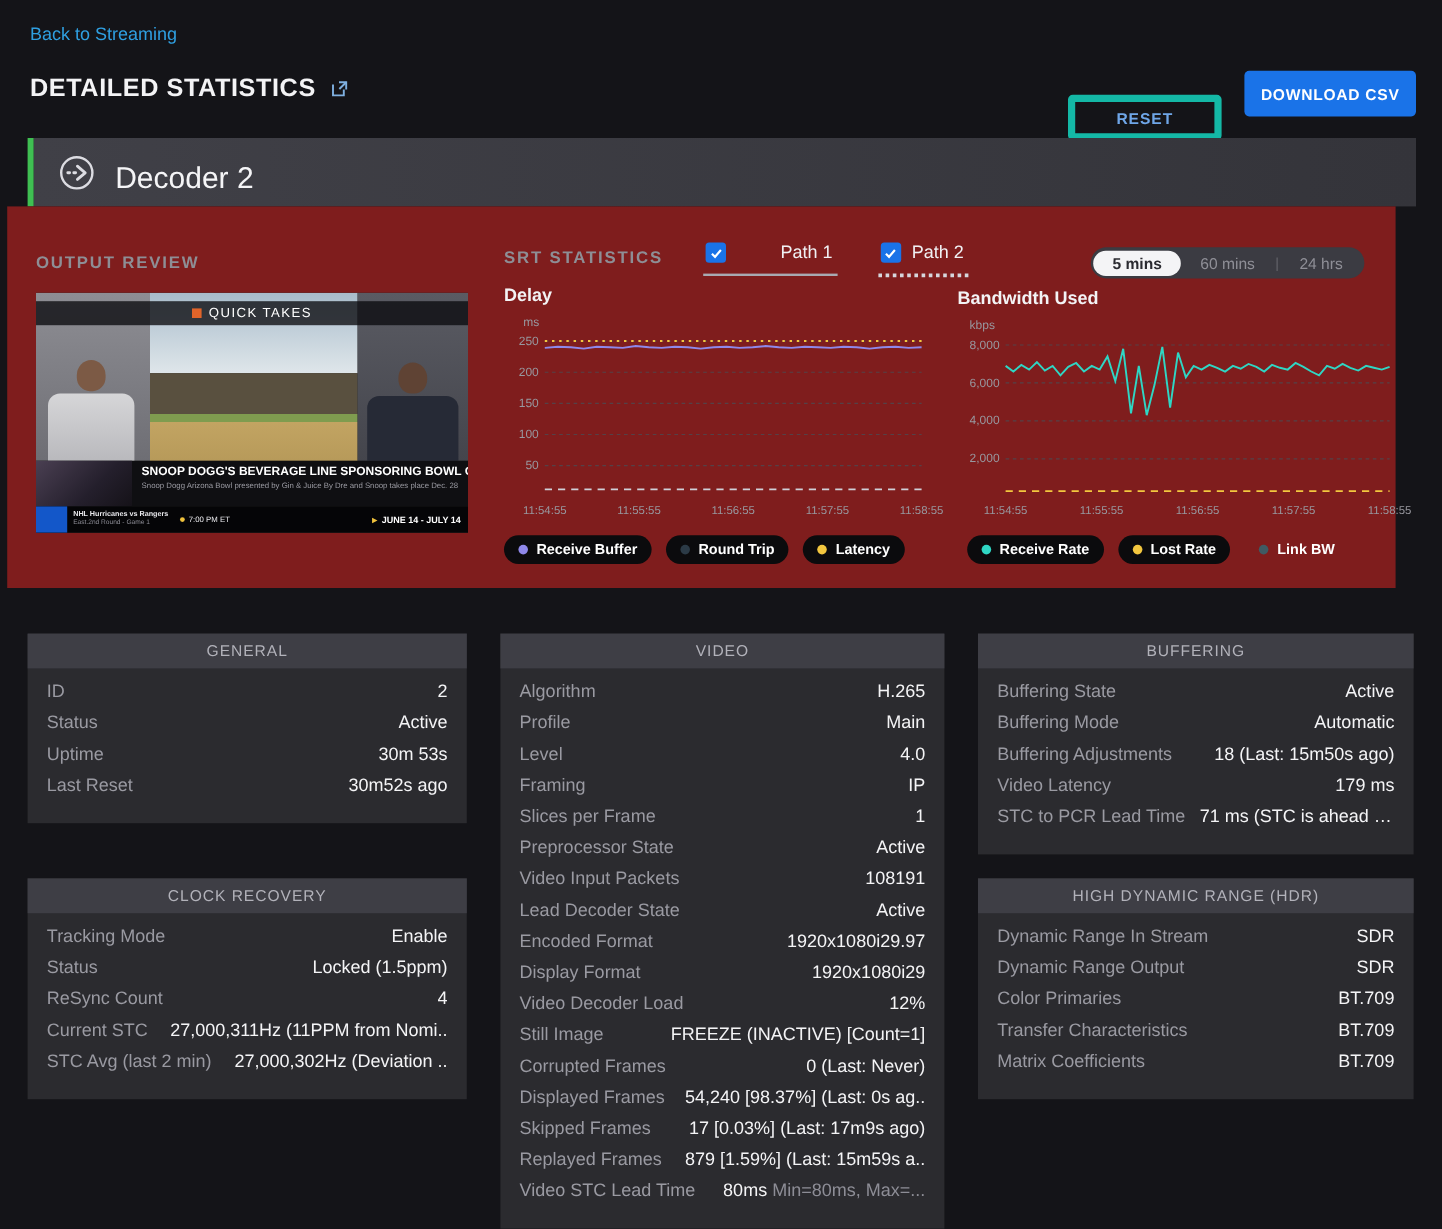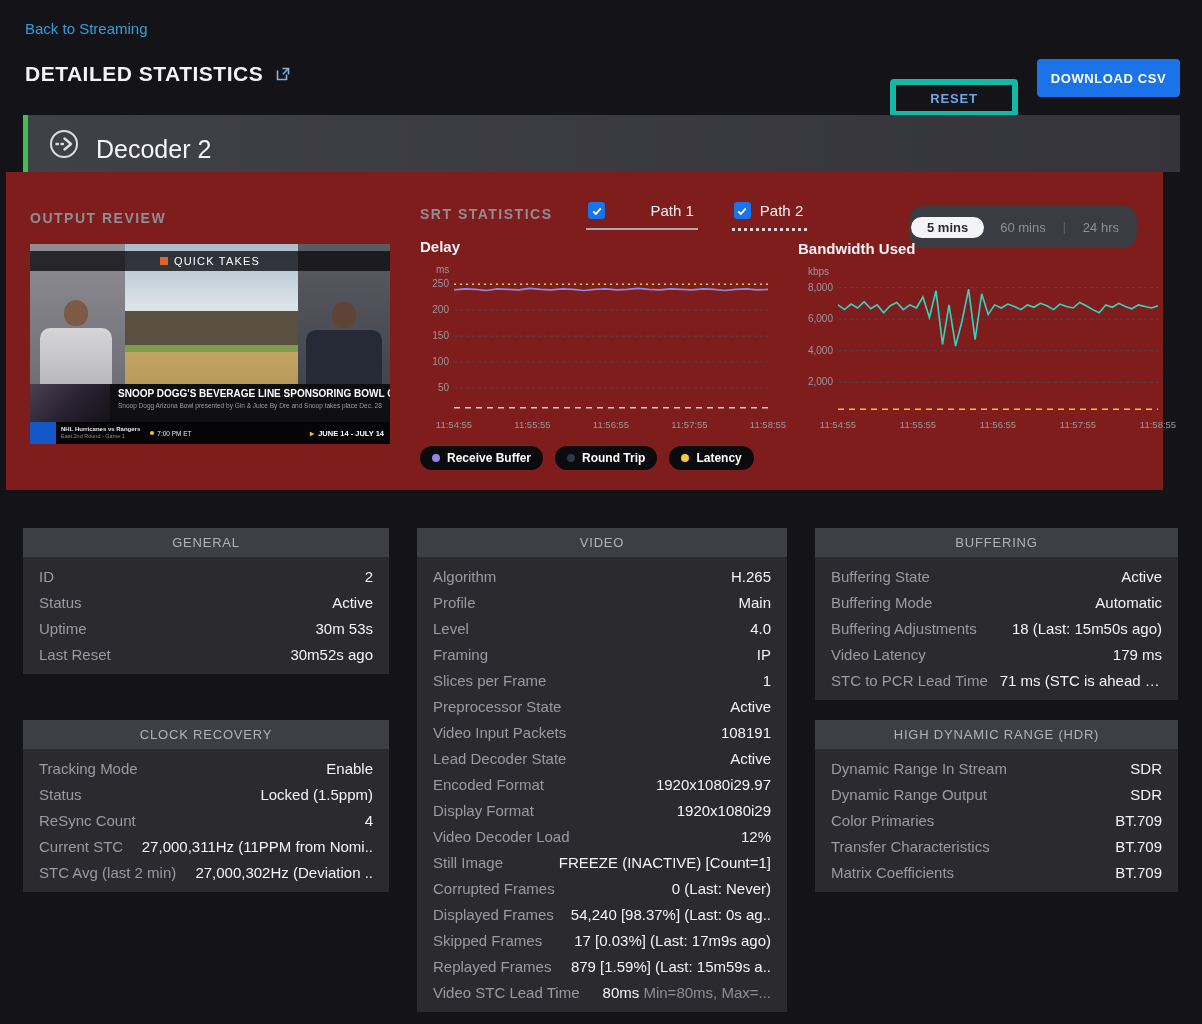--- a/index.html
+++ b/index.html
@@ -70,21 +70,21 @@
   
   .srt-header { position:absolute; left:414px; top:28px; display:flex; align-items:flex-start; gap:34px; }
   .srt-header .section-title { padding-top:6px; }
   .path-item { display:flex; align-items:center; gap:9px; padding:2px 4px 9px 2px; min-width:74px; cursor:pointer; }
   .path-1 { border-bottom:2px solid #a9a9b1;gap:45px; }
   .path-2 { border-bottom:3px dotted #d6d6dc; }
   .cb { width:17px; height:17px; background:#1a73e8; border-radius:3px; display:inline-flex; align-items:center; justify-content:center; flex:none; }
   .path-label { font-size:15px; color:#f0f0f3; }
 
   
-  .range-toggle { position:absolute; right:26px; top:34px; display:flex; align-items:center; background:#3b3b42; border-radius:14px; padding:2px; height:42px; }
+  .range-toggle { position:absolute; right:26px; top:34px; display:flex; align-items:center; background:#3b3b42; border-radius:14px; padding:2px; height:26px; }
   .range-pill { border:none; background:transparent; color:#8f8f97; font-size:13px; padding:3px 16px; border-radius:11px; cursor:pointer; font-family:inherit; }
   .range-pill.active { background:#f4f4f6; color:#2a2a30; font-weight:700; }
   .range-div { color:#63636b; font-size:12px; margin:0 1px; }
 
   
   .chart-title { position:absolute; font-size:15px; font-weight:700; color:#f3f3f5; }
   .ct-delay { left:414px; top:66px; }
   .ct-bw { left:792px; top:68px; }
   .chart-unit { position:absolute; font-size:10px; color:#98989f; }
   .cu-ms { left:430px; top:92px; }
@@ -102,21 +102,21 @@
   .legend-pill .dot { width:8px; height:8px; border-radius:50%; flex:none; }
   .legend-pill.off { background:transparent; }
 
   
   .cards { position:absolute; left:23px; top:528px; width:1157px; display:grid; grid-template-columns:366px 370px 363px; column-gap:28px; align-items:start; }
   .col { display:flex; flex-direction:column; }
   .col-1 .card + .card { margin-top:46px; }
   .col-3 .card + .card { margin-top:20px; }
   .card { background:#2b2b2f; width:100%; }
   .card-title { background:#3e3e45; color:#b2b2ba; text-align:center; font-size:13px; letter-spacing:.8px; padding:7px 0; }
-  .card-body { padding:7px 0 6px; }
+  .card-body { padding:7px 0 18px; }
   .stat-row { display:flex; justify-content:space-between; padding:4px 16px; font-size:15px; line-height:18px; }
   .stat-row .lbl { color:#9a9aa2; white-space:nowrap; flex:none; }
   .stat-row .val { color:#f4f4f6; text-align:right; white-space:nowrap; overflow:hidden; text-overflow:ellipsis; margin-left:12px; }
   .stat-row .val .dim { color:#8d8d96; }
 </style>
 </head>
 <body>
 
 <div class="page">
 
@@ -267,20 +267,34 @@
         <line x1="46" x2="366" y1="15.5" y2="15.5" class="grid"></line>
         <text x="41" y="18.5" class="ytick">8,000</text>
         <text x="46.0" y="156" class="xtick">11:54:55</text>
         <text x="126.0" y="156" class="xtick">11:55:55</text>
         <text x="206.0" y="156" class="xtick">11:56:55</text>
         <text x="286.0" y="156" class="xtick">11:57:55</text>
         <text x="366.0" y="156" class="xtick">11:58:55</text>
         <polyline points="46.0,32.9 52.5,37.6 59.1,32.1 65.6,36.0 72.1,29.7 78.7,36.8 85.2,32.9 91.7,40.8 98.2,33.7 104.8,30.5 111.3,37.6 117.8,32.9 124.4,36.0 130.9,25.0 137.4,45.5 144.0,18.7 150.5,72.4 157.0,32.9 163.6,74.0 170.1,48.7 176.6,17.1 183.1,67.7 189.7,21.8 196.2,42.4 202.7,32.9 209.3,36.0 215.8,32.1 222.3,34.5 228.9,37.6 235.4,32.9 241.9,35.3 248.4,31.3 255.0,33.7 261.5,37.6 268.0,32.1 274.6,34.5 281.1,36.0 287.6,30.5 294.2,33.7 300.7,37.6 307.2,40.8 313.8,32.9 320.3,35.3 326.8,31.3 333.3,34.5 339.9,36.8 346.4,32.9 352.9,34.5 359.5,36.0 366.0,33.7" fill="none" stroke="#2fd6c4" stroke-width="1.6"></polyline>
         <polyline points="46.0,137.3 366.0,137.3" fill="none" stroke="#f3c73f" stroke-width="1.6" stroke-dasharray="6 5"></polyline>
       </svg>
+    <div class="legend" id="bw-legend">
+        <span class="legend-pill">
+          <span class="dot" style="background: rgb(47, 214, 196);"></span>
+          <span>Receive Rate</span>
+        </span>
+        <span class="legend-pill">
+          <span class="dot" style="background: rgb(243, 199, 63);"></span>
+          <span>Lost Rate</span>
+        </span>
+        <span class="legend-pill off">
+          <span class="dot" style="background: rgb(63, 90, 99);"></span>
+          <span>Link BW</span>
+        </span>
+      </div>
 
   </div>
 
   <div class="cards">
     <div class="col col-1">
       <section class="card">
         <div class="card-title">GENERAL</div>
         <div class="card-body">
             <div class="stat-row">
               <span class="lbl">ID</span>

